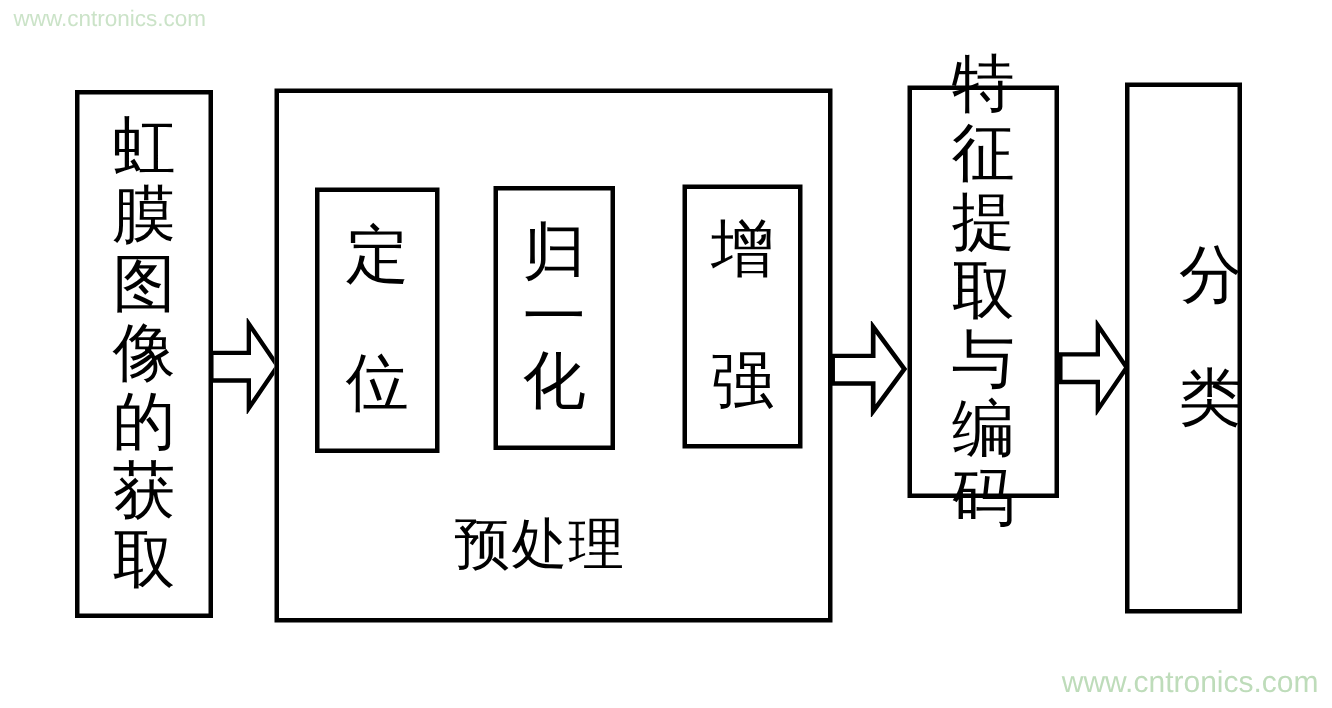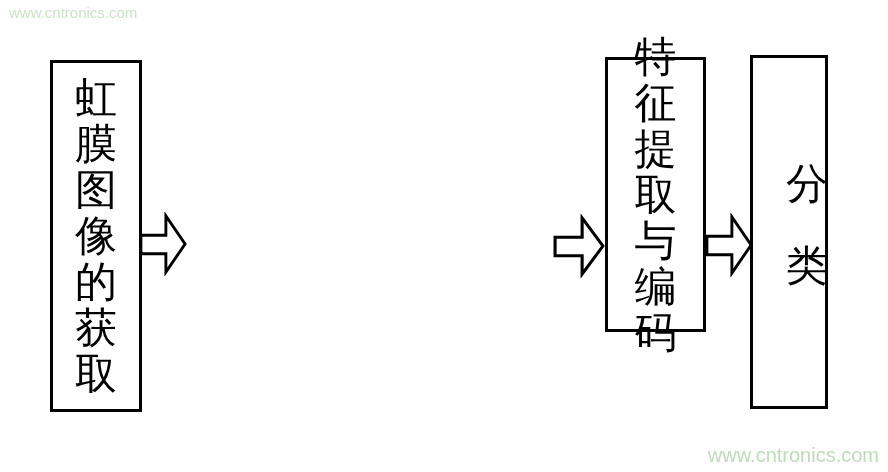--- a/index.html
+++ b/index.html
@@ -91,20 +91,36 @@
   <span class="watermark watermark-tl">www.cntronics.com</span>
 
   <div class="box box-acquisition">
     <div class="vtext lh46">虹膜图像的获取</div>
   </div>
 
   <svg class="arrow arrow-1" width="48" height="64" viewBox="0 0 50 66" preserveAspectRatio="none">
     <polygon points="2,24 28,24 28,4 48,33 28,62 28,43 2,43" fill="#ffffff" stroke="#000000" stroke-width="3"></polygon>
   </svg>
 
+  <div class="box box-preprocess">
+
+    <div class="box box-localize">
+      <div class="vtext lh85">定位</div>
+    </div>
+
+    <div class="box box-normalize">
+      <div class="vtext lh43">归一化</div>
+    </div>
+
+    <div class="box box-enhance">
+      <div class="vtext lh88">增强</div>
+    </div>
+
+    <div class="pre-label">预处理</div>
+  </div>
 
   <svg class="arrow arrow-2" width="52" height="64" viewBox="0 0 50 66" preserveAspectRatio="none">
     <polygon points="2,24 28,24 28,4 48,33 28,62 28,43 2,43" fill="#ffffff" stroke="#000000" stroke-width="3"></polygon>
   </svg>
 
   <div class="box box-feature">
     <div class="vtext lh46">特征提取与编码</div>
   </div>
 
   <svg class="arrow arrow-3" width="48" height="64" viewBox="0 0 50 66" preserveAspectRatio="none">

